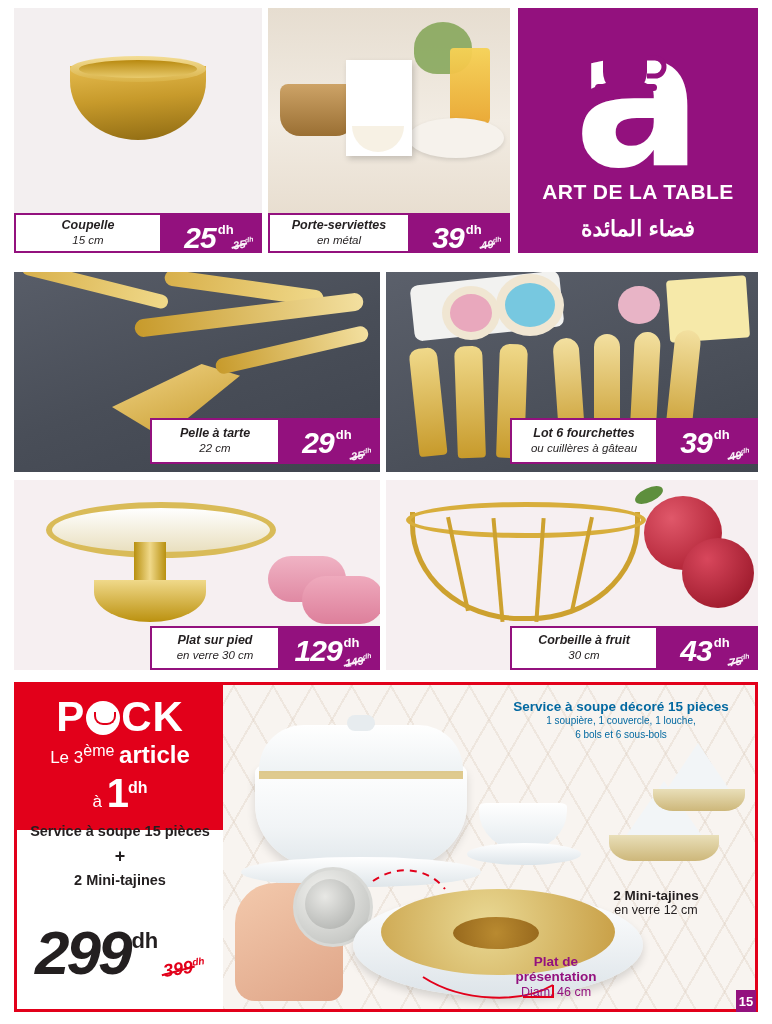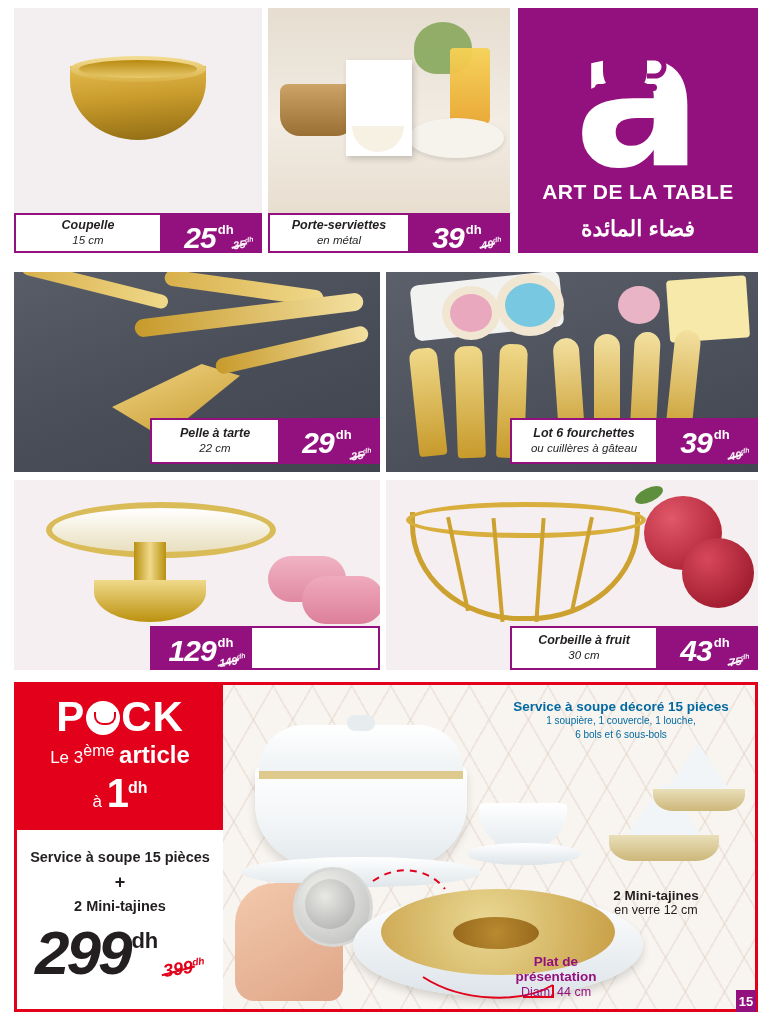--- a/index.html
+++ b/index.html
@@ -236,21 +236,21 @@
     font-weight: bold;
     letter-spacing: -1px;
   }
   .pack-line3 .dh {
     font-size: 16px;
     font-weight: bold;
     vertical-align: 14px;
   }
   .pack-items {
     position: absolute;
-    left: 8px; top: 162px;
+    left: 8px; top: 136px;
     width: 190px;
     text-align: center;
     color: #231f20;
     font-size: 14.5px;
     font-weight: bold;
     line-height: 1.5;
   }
   .pack-items .plus { font-size: 18px; }
   .pack-price {
     position: absolute;
@@ -507,20 +507,24 @@
     <div class="obj" style="left:194px; top:36px; width:4px; height:96px; background:#cda12f; transform:rotate(12deg);"></div>
     <div class="obj" style="left:258px; top:16px; width:78px; height:74px; border-radius:50%;
                 background:radial-gradient(circle at 35% 30%,#e0586a,#a31427);"></div>
     <div class="obj" style="left:296px; top:58px; width:72px; height:70px; border-radius:50%;
                 background:radial-gradient(circle at 35% 30%,#d8475c,#8f0f20);"></div>
     <div class="obj" style="left:248px; top:8px; width:30px; height:14px; border-radius:50%;
                 background:#5e8f3d; transform:rotate(-25deg);"></div>
   </div>
 
   <div class="tag" style="left:150px; top:626px; width:230px; height:44px;">
+    <div class="tag-desc">
+      <span class="tag-name">Plat sur pied</span>
+      <span class="tag-sub">en verre 30 cm</span>
+    </div>
     <div class="tag-price">
       <span class="price-main">129</span>
       <span class="price-cur">dh</span>
       <span class="price-old"><span class="strike">149</span><span class="cur-sm">dh</span></span>
     </div>
   </div>
 
   <div class="tag" style="left:510px; top:626px; width:248px; height:44px;">
     <div class="tag-desc">
       <span class="tag-name">Corbeille à fruit</span>
@@ -623,19 +627,19 @@
       </div>
 
       <div class="pack-mini">
         <div class="t1">2 Mini-tajines</div>
         <div class="t2">en verre 12 cm</div>
       </div>
 
       <div class="pack-plat">
         <div class="t1">Plat de</div>
         <div class="t1">présentation</div>
-        <div class="t2">Diam. 44 cm</div>
+        <div class="t2">Diam. 46 cm</div>
       </div>
     </div>
   </div>
 
   <div class="page-num">15</div>
 </div>
 
 </body></html>

